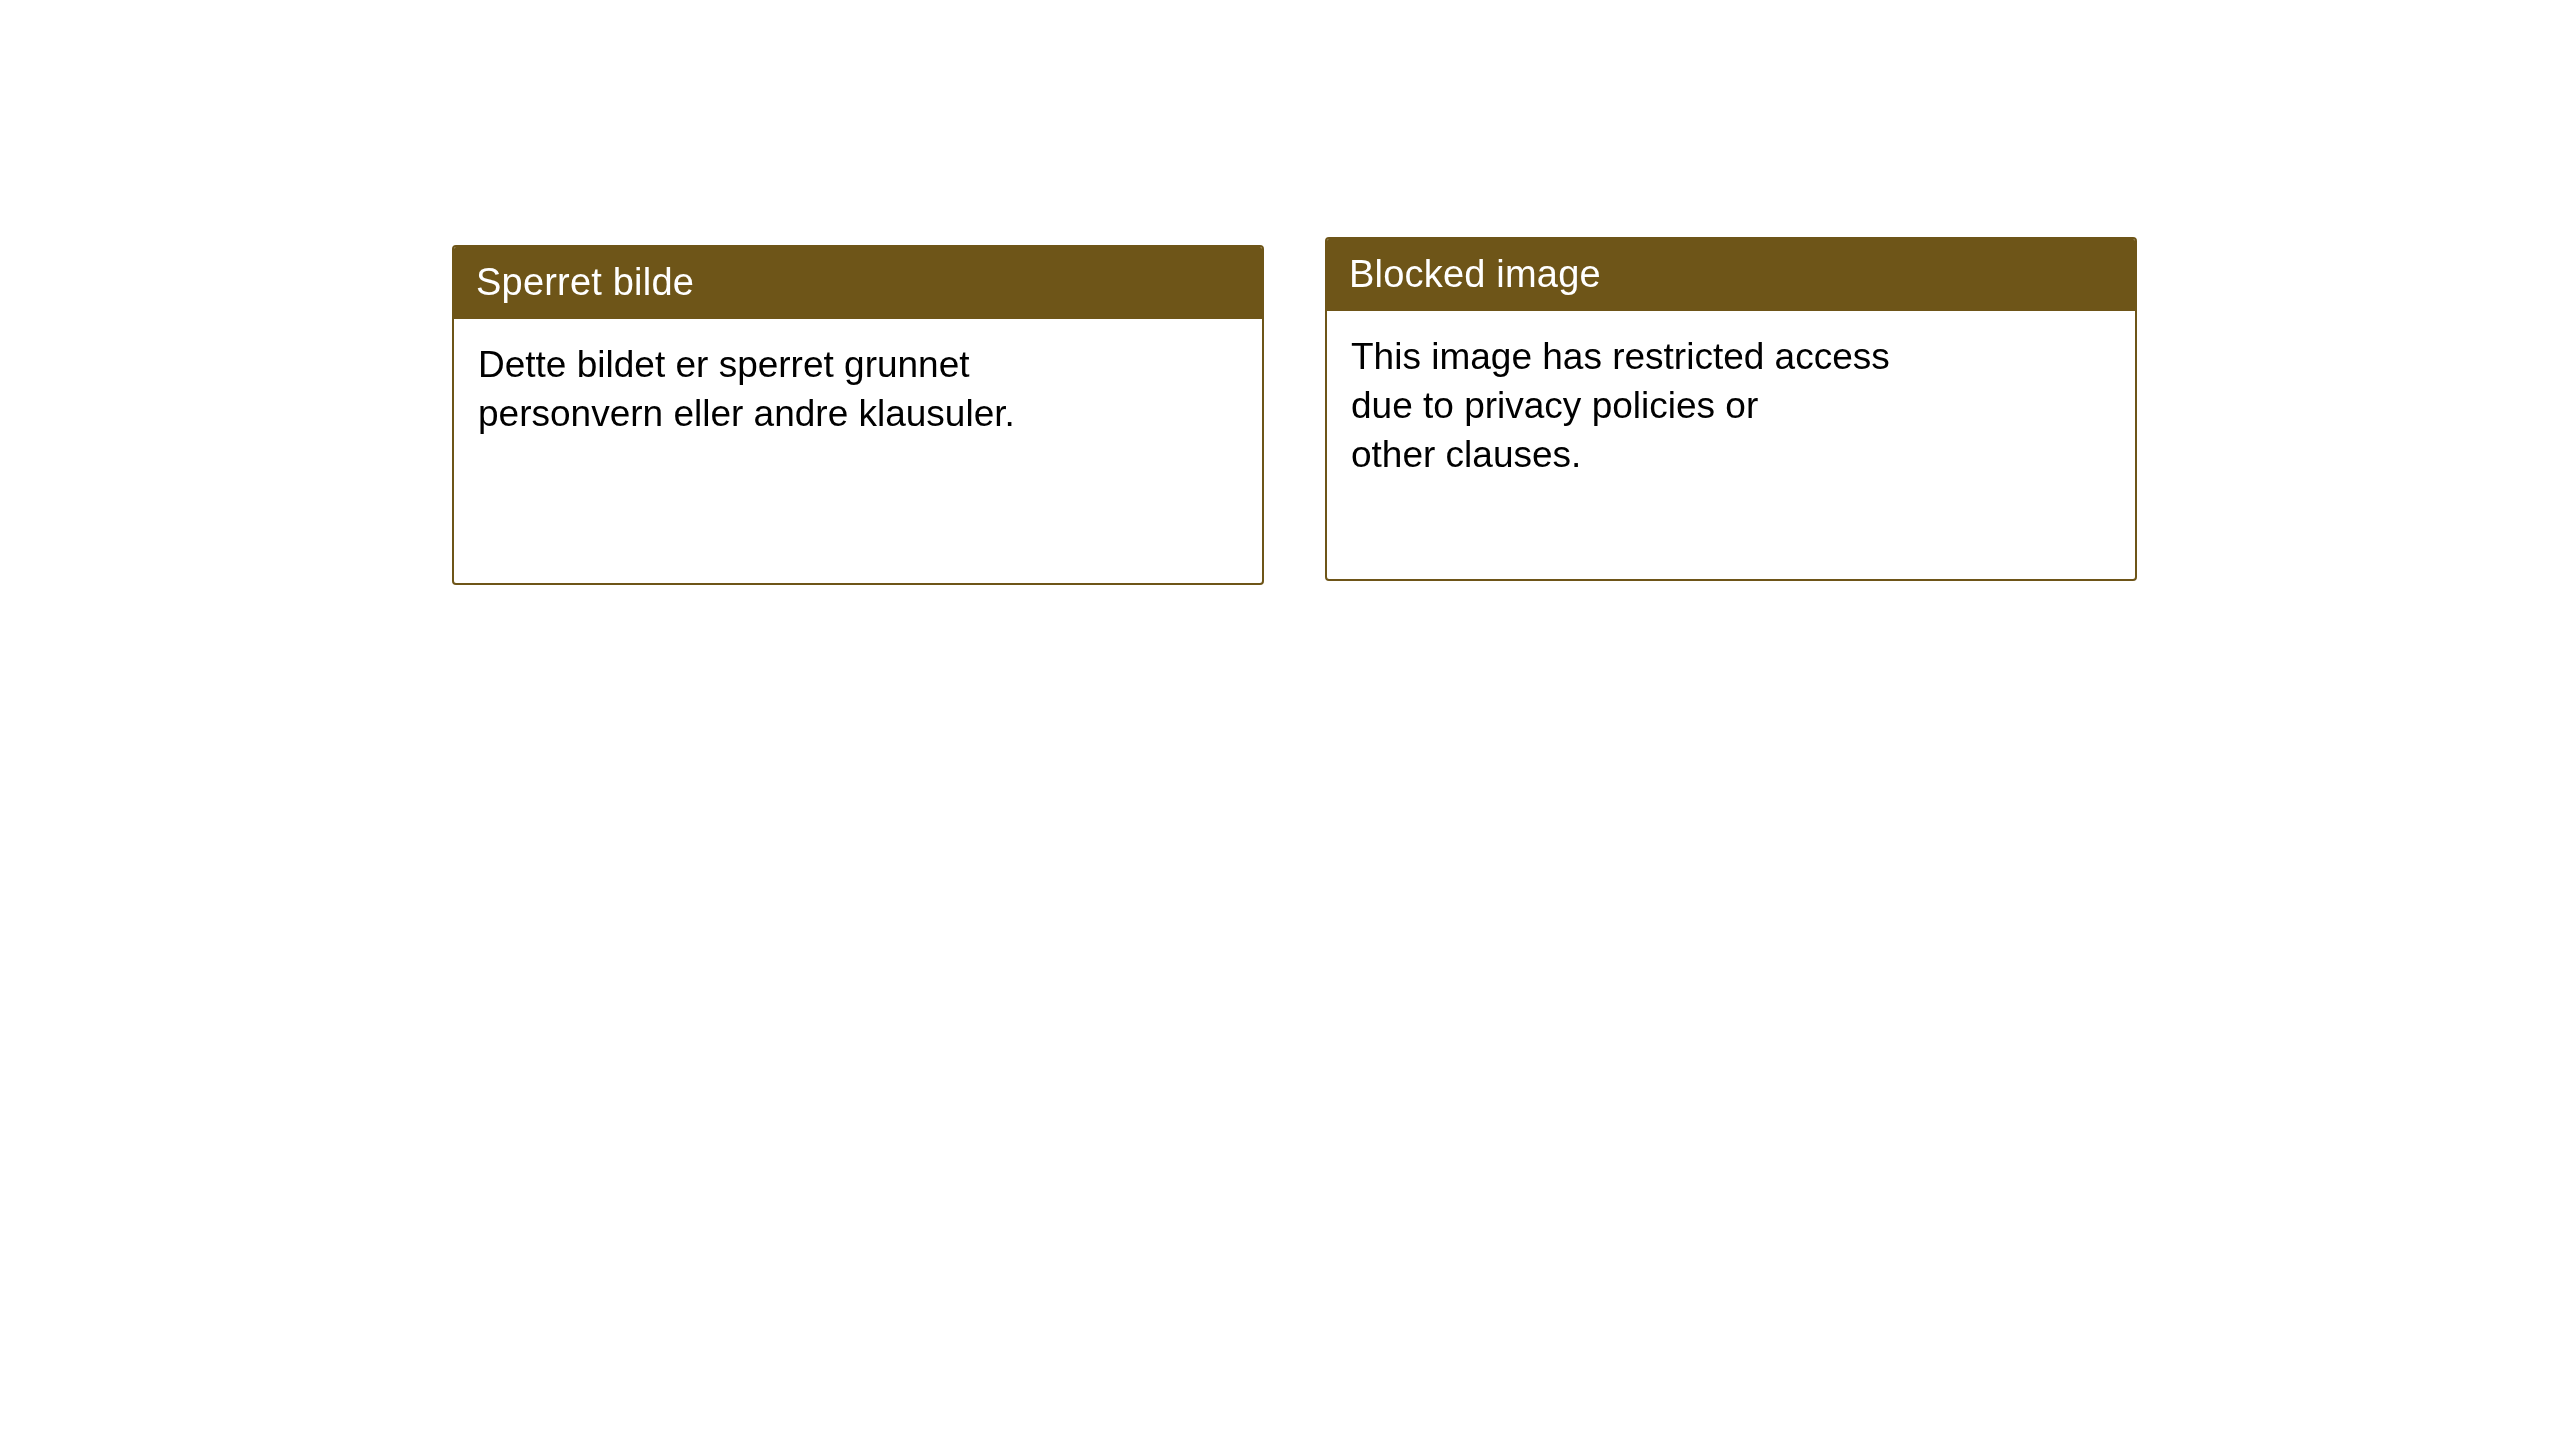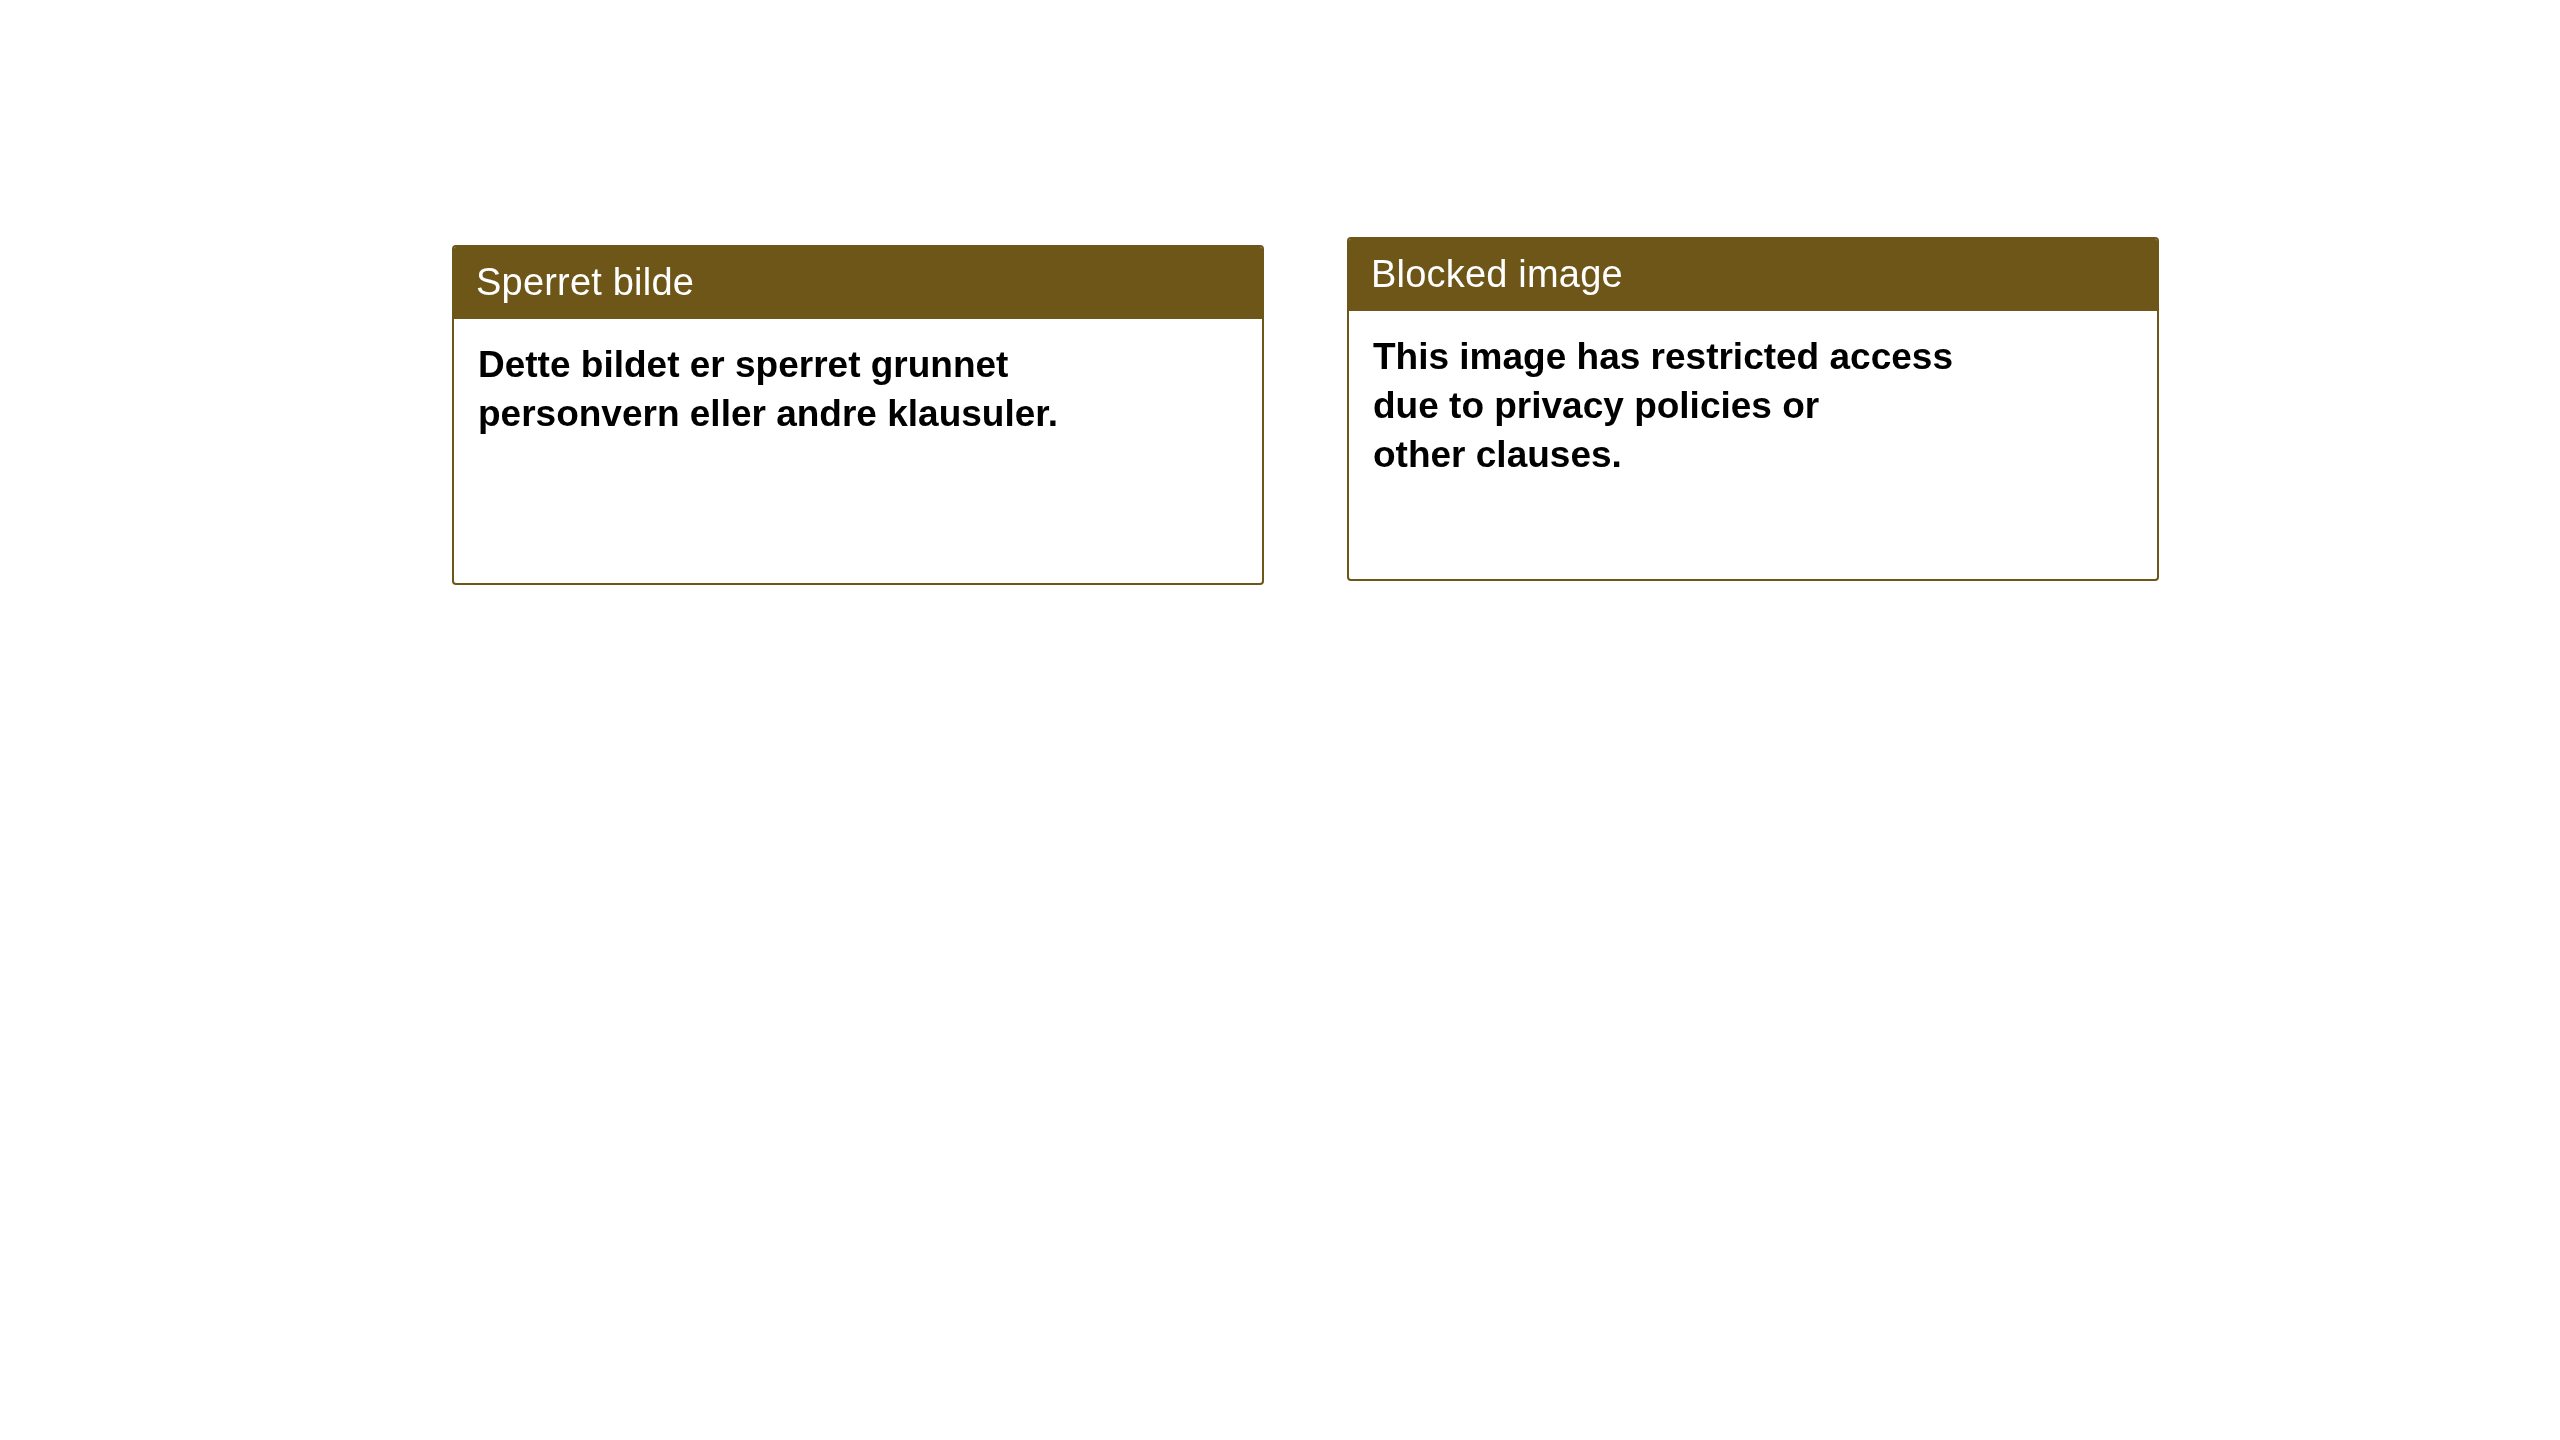--- a/index.html
+++ b/index.html
@@ -37,41 +37,39 @@
     padding: 16px 22px 18px 22px;
     letter-spacing: 0.2px;
     white-space: nowrap;
   }
   .notice-card .card-body {
     box-sizing: border-box;
     padding: 22px 24px 24px 24px;
     color: #000000;
     font-size: 37px;
     line-height: 1.32;
-    font-weight: bold;
   }
 
   
   #card-no {
     left: 452px;
     top: 245px;
     width: 812px;
     height: 340px;
   }
   #card-no .card-body {
     white-space: pre-line;
   }
 
   
   #card-en {
     left: 1325px;
     top: 237px;
     width: 812px;
     height: 344px;
-    margin-left: 22px;
   }
   #card-en .card-body {
     white-space: pre-line;
   }
 </style>
 </head>
 <body>
 
 <div class="stage">
 

